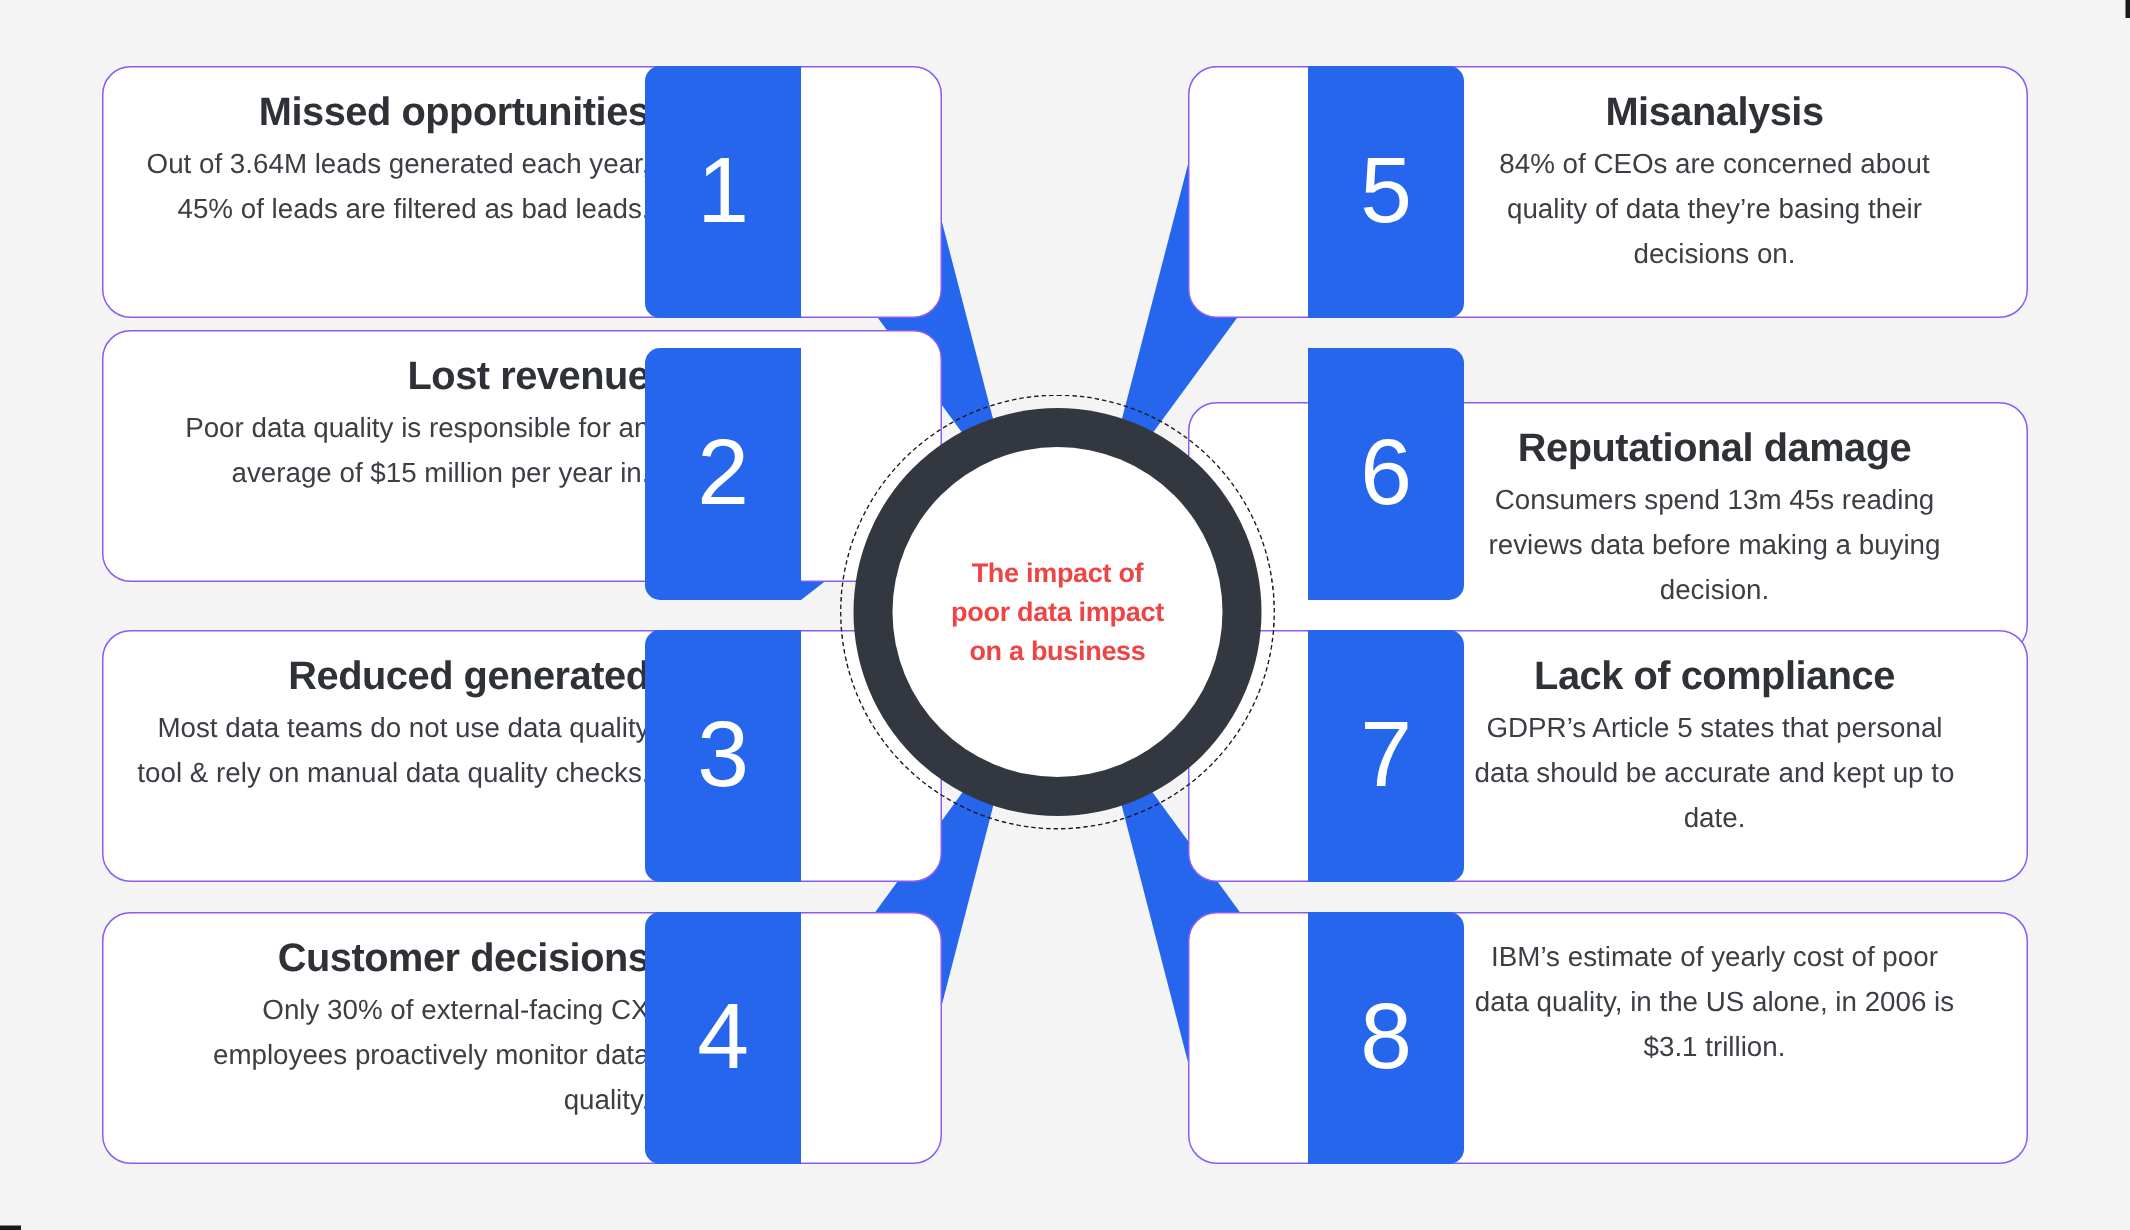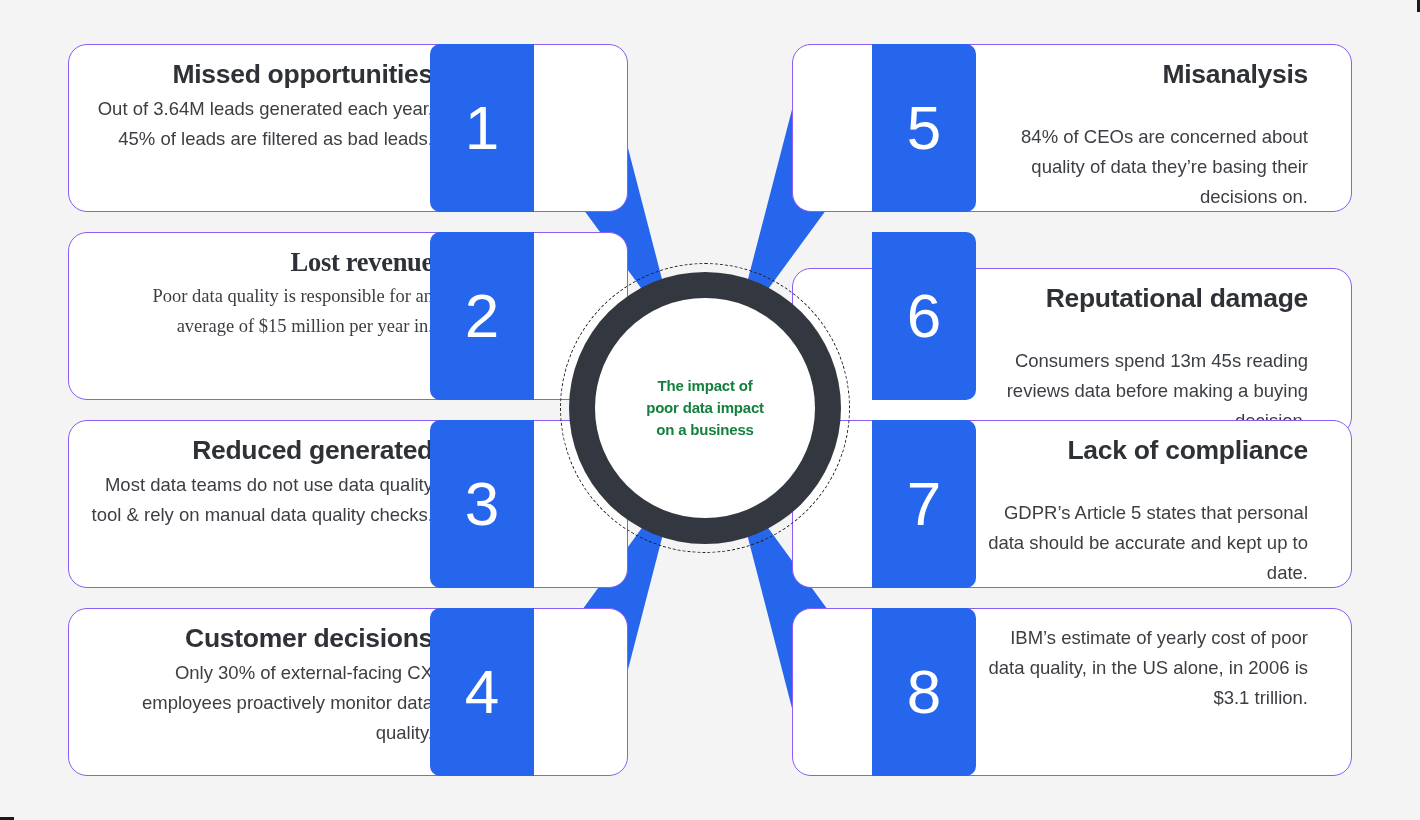--- a/index.html
+++ b/index.html
@@ -33,21 +33,21 @@
     border: 1px solid #8b5cf6;
     border-radius: 19px;
     height: 168px;
     width: 560px;
     padding: 14px 22px 10px 22px;
     display: flex;
     flex-direction: column;
     justify-content: flex-start;
   }
   .card.left  { left: 68px;  text-align: right; padding-right: 30px; }
-  .card.right { left: 792px; text-align: right;  padding-left: 30px; gap: 28px;  }
+  .card.right { left: 792px; text-align: center;  padding-left: 30px;  }
 
   .card-title {
     font-size: 26.5px;
     font-weight: bold;
     color: #2e3136;
     letter-spacing: -0.3px;
     line-height: 1.18;
     margin: 0 0 4px 0;
     white-space: nowrap;
   }
@@ -111,23 +111,23 @@
     left: 35px; top: 35px;
     width: 220px; height: 220px;
     box-sizing: border-box;
     background: #ffffff;
     border-radius: 50%;
     display: flex;
     align-items: center;
     justify-content: center;
   }
   #hub .hub-text {
-    font-size: 15px;
+    font-size: 18px;
     font-weight: bold;
-    color: #15803d;
+    color: #ef4444;
     text-align: center;
     line-height: 1.46;
     letter-spacing: -0.2px;
     padding: 0 14px;
   }
 
   
   .edge-mark {
     position: absolute;
     background: #1a1a1a;
@@ -151,21 +151,21 @@
     <path fill="#2566ec" d="M 876,44 L 809,44 L 747,283 L 766,292 L 876,142 Z"></path>
     <path fill="#2566ec" d="M 876,232 L 876,330 L 774,302 L 786,320 L 840,372 L 876,400 Z"></path>
     <path fill="#2566ec" d="M 876,420 L 840,444 L 786,496 L 774,514 L 876,487 Z"></path>
     <path fill="#2566ec" d="M 876,676 L 876,774 L 809,774 L 747,534 L 766,525 Z"></path>
   </svg>
 
   <div class="card left" style="top:44px;">
     <div class="card-title">Missed opportunities</div>
     <div class="card-body">Out of 3.64M leads generated each year, 45% of leads are filtered as bad leads.</div>
   </div>
-  <div class="card left" style="top:232px;font-family:Liberation Serif, serif;">
+  <div class="card left" style="top:220px;">
     <div class="card-title">Lost revenue</div>
     <div class="card-body">Poor data quality is responsible for an average of $15 million per year in.</div>
   </div>
   <div class="card left" style="top:420px;">
     <div class="card-title">Reduced generated</div>
     <div class="card-body">Most data teams do not use data quality tool &amp; rely on manual data quality checks.</div>
   </div>
   <div class="card left" style="top:608px;">
     <div class="card-title">Customer decisions</div>
     <div class="card-body">Only 30% of external-facing CX employees proactively monitor data quality.</div>

